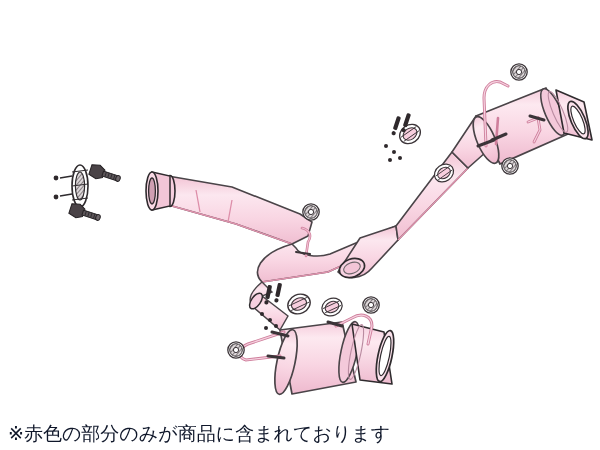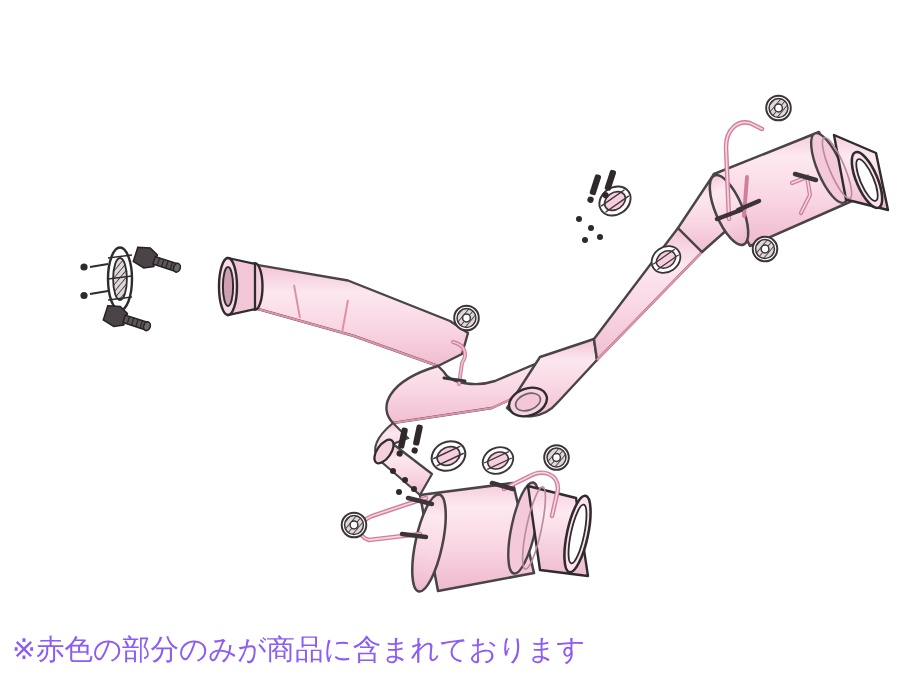--- a/index.html
+++ b/index.html
@@ -1,21 +1,21 @@
 <!DOCTYPE html>
 <html><head>
 <meta charset="utf-8">
 <style>
   html,body{margin:0;padding:0;background:#ffffff;}
   body{width:600px;height:450px;position:relative;overflow:hidden;
        font-family:"DejaVu Sans","Liberation Sans",sans-serif;}
   #diagram-root{position:absolute;left:0;top:0;width:600px;height:450px;}
   svg.diagram{display:block;width:600px;height:450px;}
   #caption{position:absolute;left:8px;top:421px;width:584px;
-           font-size:19px;line-height:24px;color:#8b5cf6;
+           font-size:19px;line-height:24px;color:#0f172a;
            font-family:"DejaVu Sans","Liberation Sans",sans-serif;
            letter-spacing:0px;white-space:nowrap;}
 </style>
 </head>
 <body>
 
 <div id="diagram-root">
 <svg class="diagram" viewBox="0 0 600 450" xmlns="http://www.w3.org/2000/svg">
   <defs>
     <linearGradient id="pipeGrad" x1="0" y1="0" x2="0" y2="1">

